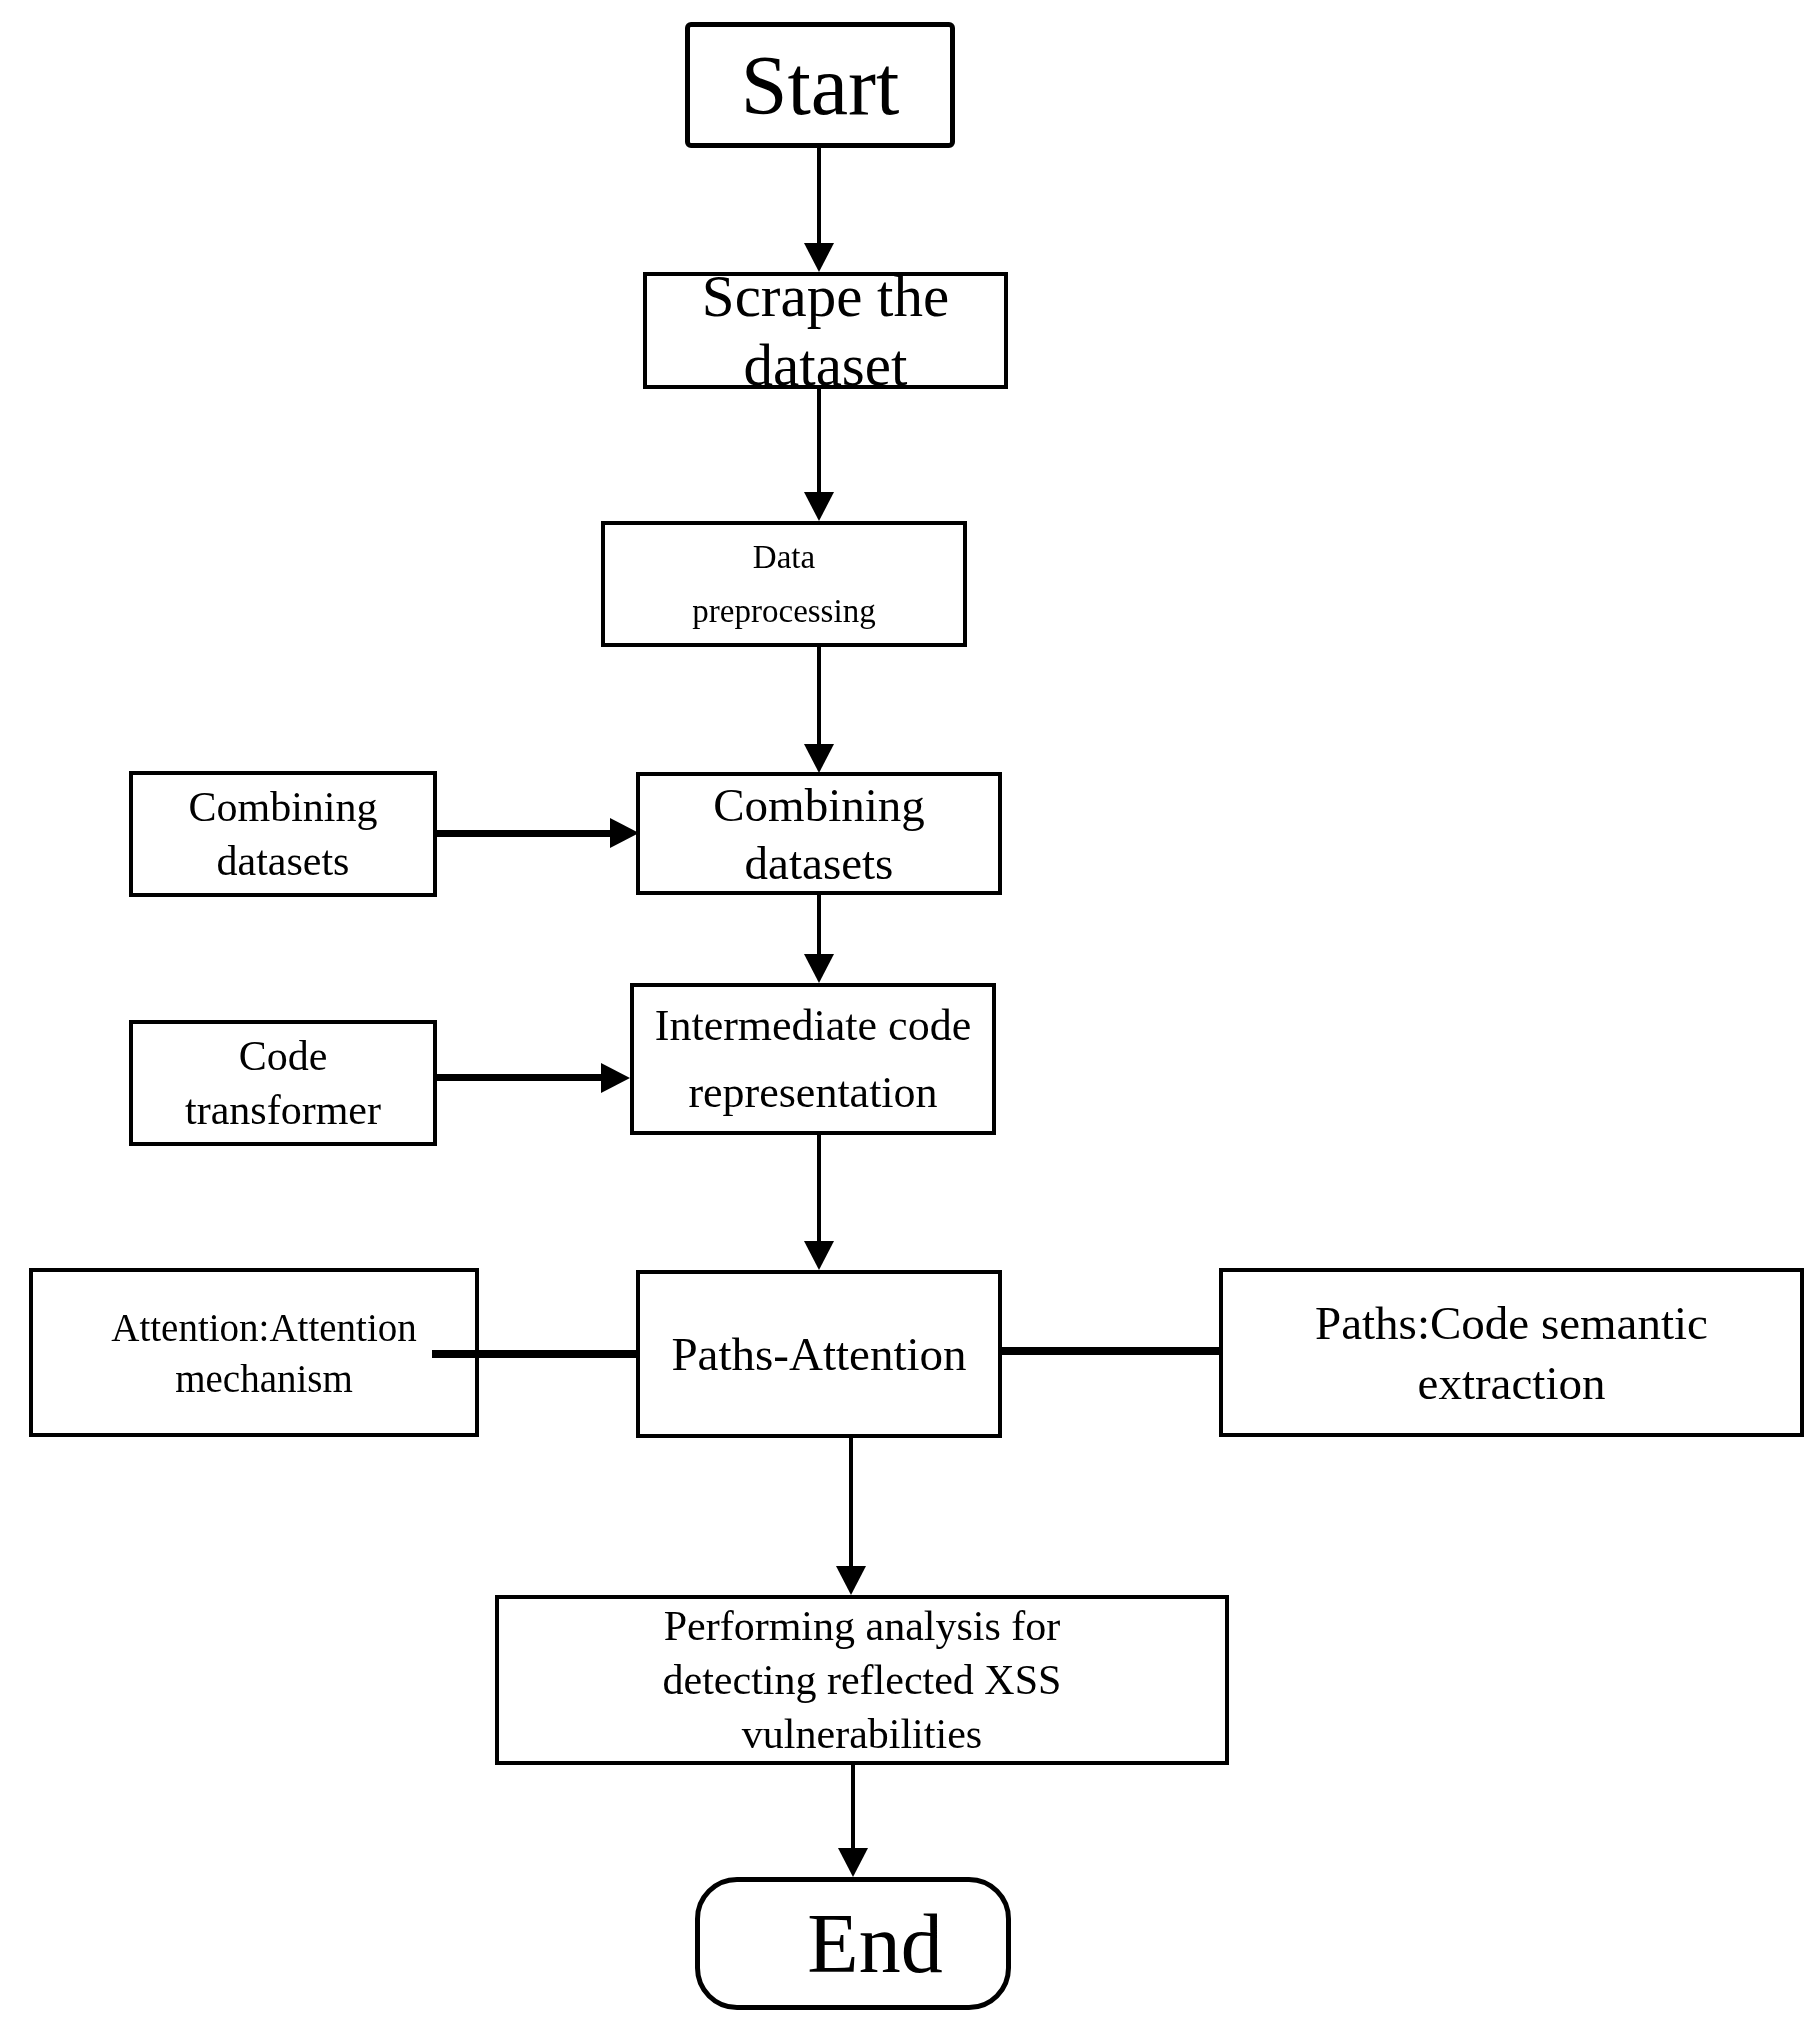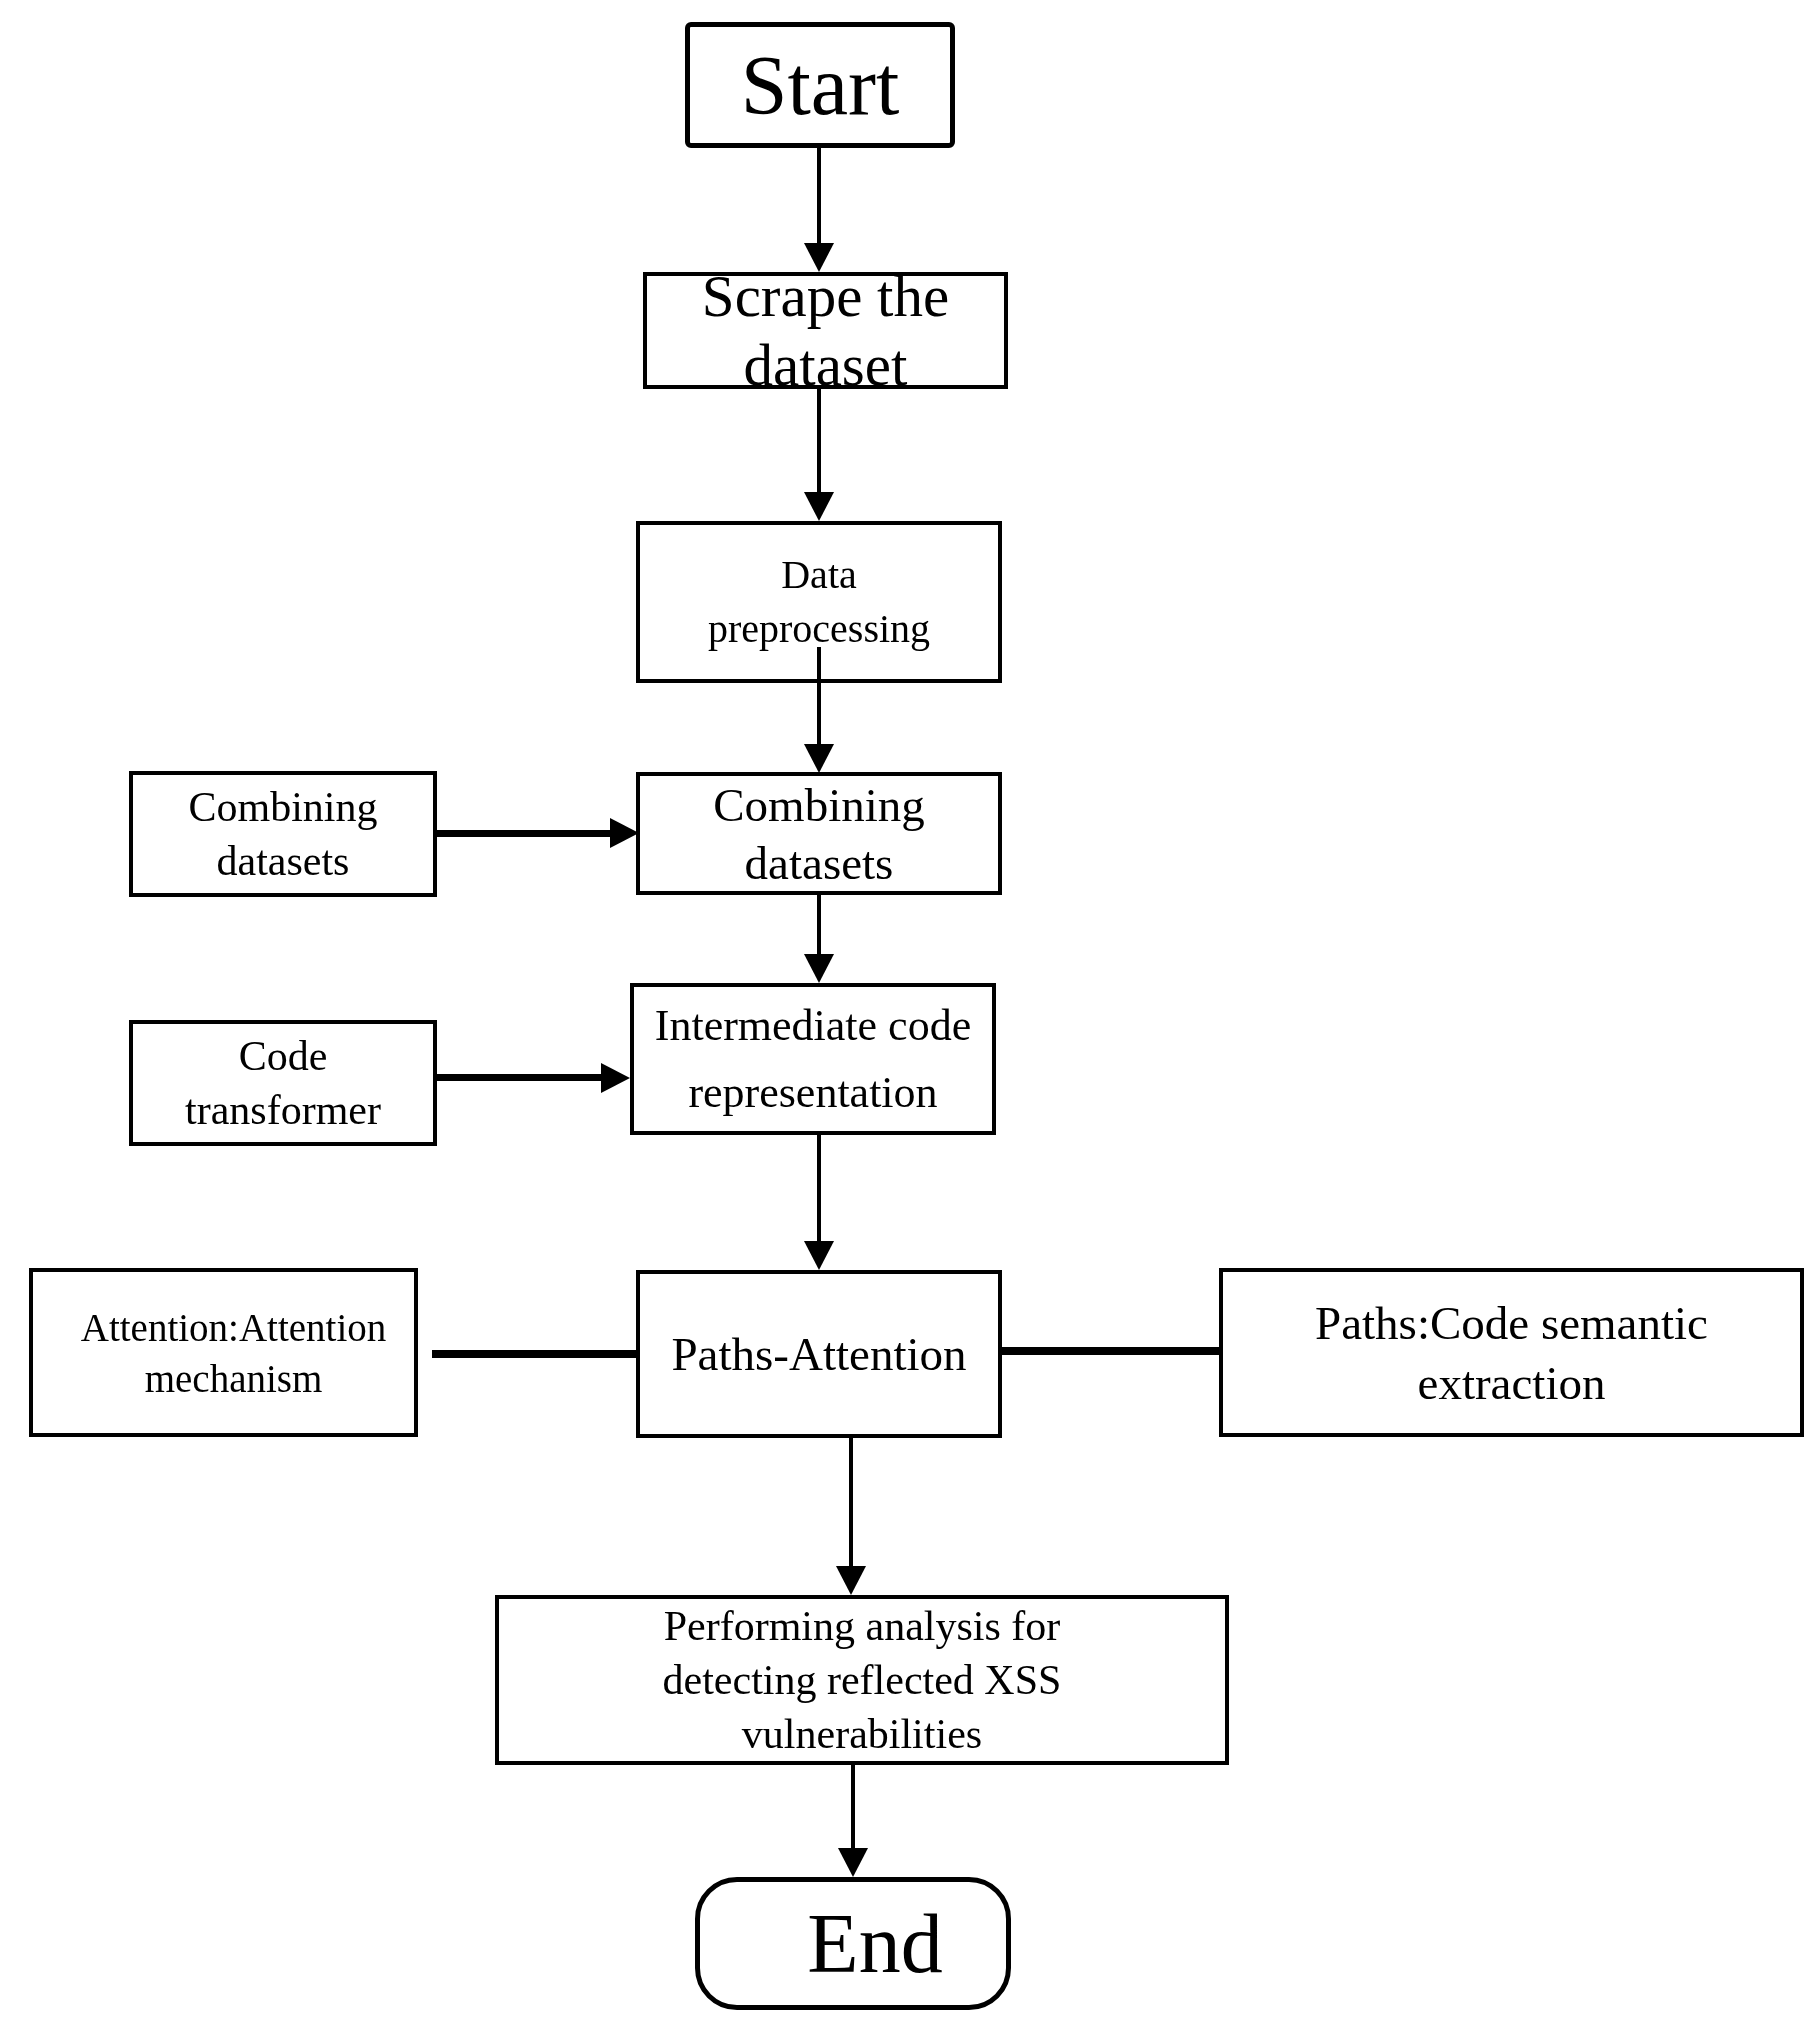--- a/index.html
+++ b/index.html
@@ -59,21 +59,21 @@
 </style>
 </head>
 <body>
 
 <div class="canvas">
 
   <div class="node terminal" style="left:685px; top:22px; width:270px; height:126px; border-radius:6px; font-size:84px;">Start</div>
 
   <div class="node" style="left:643px; top:272px; width:365px; height:117px; font-size:59px;">Scrape the dataset</div>
 
-  <div class="node" style="left:636px; top:521px; width:366px; height:162px; font-size:40px; line-height:54px;">Data
+  <div class="node" style="left:601px; top:521px; width:366px; height:126px; font-size:33px; line-height:54px;">Data
 preprocessing</div>
 
   <div class="node" style="left:636px; top:772px; width:366px; height:123px; font-size:47px; line-height:58px;">Combining
 datasets</div>
 
   <div class="node" style="left:630px; top:983px; width:366px; height:152px; font-size:44px; line-height:67px;">Intermediate code
 representation</div>
 
   <div class="node" style="left:636px; top:1270px; width:366px; height:168px; font-size:47px;">Paths-Attention</div>
 
@@ -82,21 +82,21 @@
 vulnerabilities</div>
 
   <div class="node terminal" style="left:695px; top:1877px; width:316px; height:133px; border-radius:42px; font-size:84px;padding-left:44px;">End</div>
 
   <div class="node" style="left:129px; top:771px; width:308px; height:126px; font-size:42px; line-height:54px;">Combining
 datasets</div>
 
   <div class="node" style="left:129px; top:1020px; width:308px; height:126px; font-size:42px; line-height:54px;">Code
 transformer</div>
 
-  <div class="node" style="left:29px; top:1268px; width:389px; height:169px; font-size:39px; line-height:51px;padding-left:20px;">Attention:Attention
+  <div class="node" style="left:29px; top:1268px; width:450px; height:169px; font-size:39px; line-height:51px;padding-left:20px;">Attention:Attention
 mechanism</div>
 
   <div class="node" style="left:1219px; top:1268px; width:585px; height:169px; font-size:47px; line-height:60px;">Paths:Code semantic
 extraction</div>
 
   <div class="vline" style="left:817px; top:147px; height:98px;"></div>
   <div class="vhead" style="left:804px; top:243px;"></div>
 
   <div class="vline" style="left:817px; top:389px; height:105px;"></div>
   <div class="vhead" style="left:804px; top:492px;"></div>

